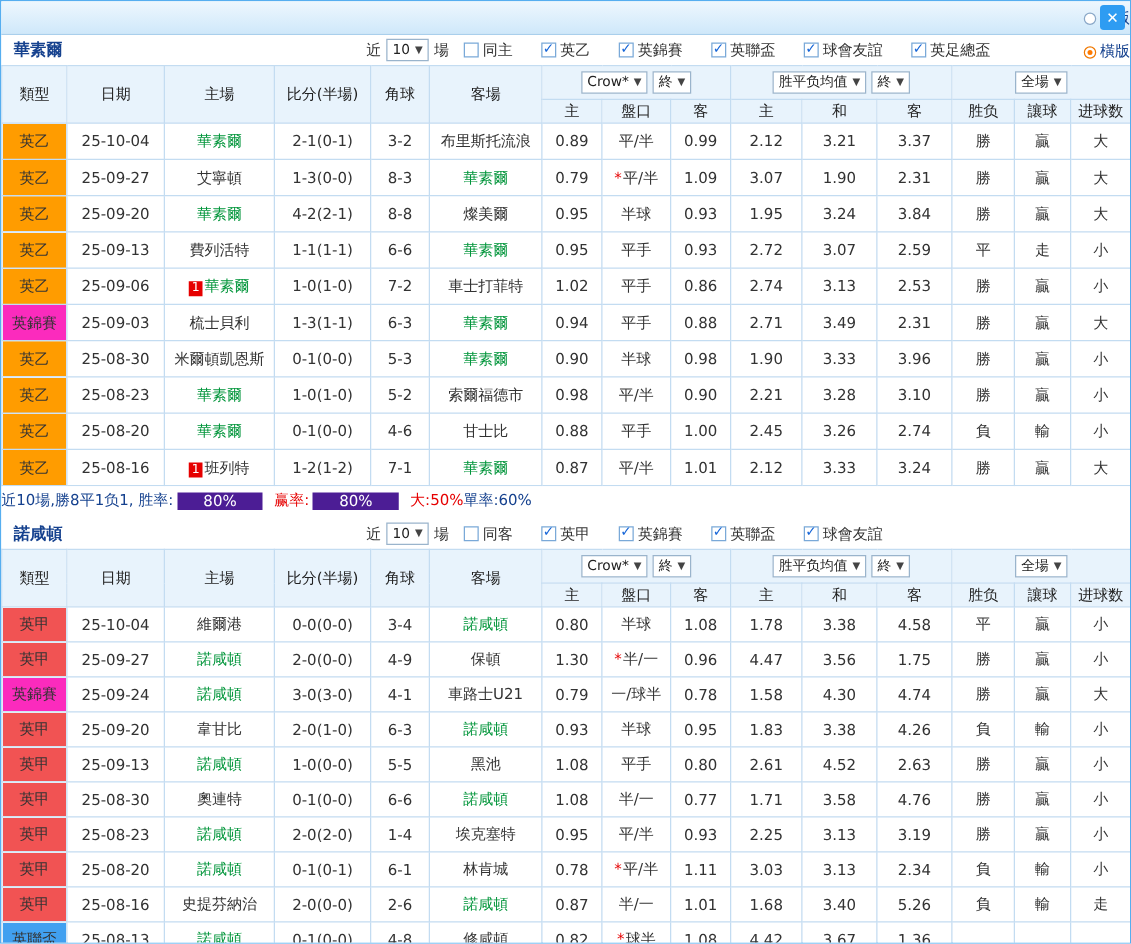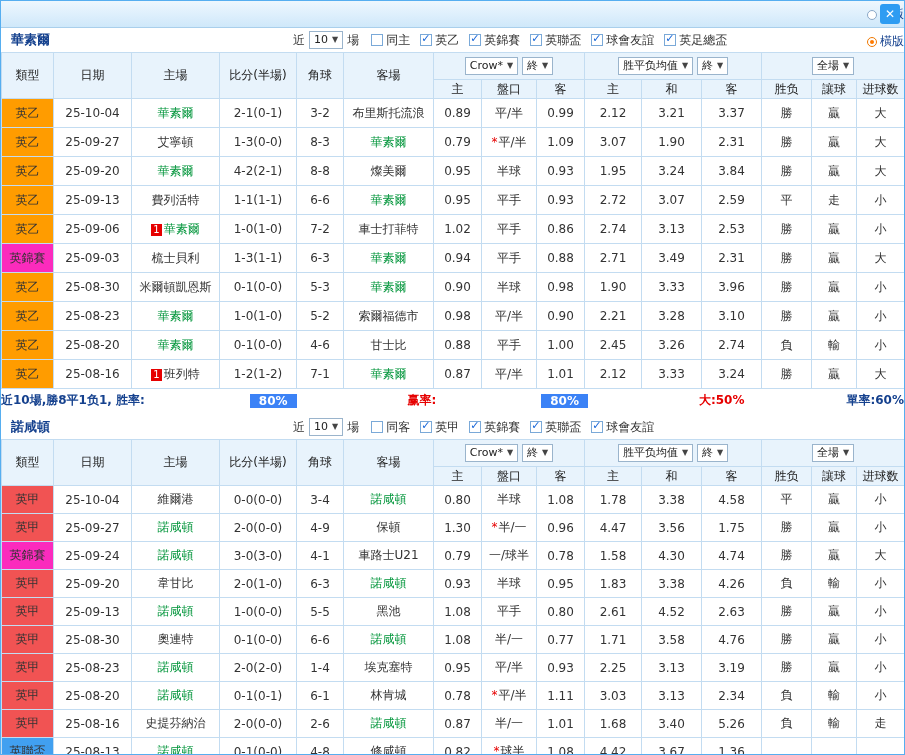--- a/index.html
+++ b/index.html
@@ -10,21 +10,21 @@
   .title{font-size:14px;font-weight:bold;color:#0a3ea6;}
   .radio-item{display:inline-flex;align-items:center;gap:3px;font-size:12px;color:#15418e;cursor:pointer;}
   .radio{width:10px;height:10px;border-radius:50%;border:1px solid #8aa8c8;background:#fff;display:inline-block;box-sizing:border-box;}
   .radio.selected{border-color:#f07800;}
   .radio.selected::after{content:"";display:block;width:4px;height:4px;margin:2px;border-radius:50%;background:#ff7a00;}
   .close{position:absolute;right:4px;top:3px;width:20px;height:20px;background:#2e9cf2;color:#fff;display:flex;align-items:center;justify-content:center;font-size:12px;border-radius:3px;cursor:pointer;}
   
   .teambar{height:24px;display:flex;align-items:center;background:#fff;font-size:12px;}
   .team-name{width:292px;padding-left:10px;font-weight:bold;font-size:13px;color:#15418e;box-sizing:border-box;}
   .near{display:flex;align-items:center;gap:4px;color:#333;}
-  .filters{display:flex;align-items:center;margin-left:12px;gap:10px;color:#333;}
+  .filters{display:flex;align-items:center;margin-left:12px;gap:23px;color:#333;}
   .filter{display:inline-flex;align-items:center;gap:3px;cursor:pointer;}
   .cb{width:12px;height:12px;border:1px solid #7aa9d8;background:#fff;display:inline-block;position:relative;box-sizing:border-box;}
   .cb.checked::after{content:"✓";color:#1565d8;font-size:11px;font-weight:bold;position:absolute;top:-3px;left:0px;}
   
   .dd{display:inline-flex;align-items:center;gap:4px;background:#fff;border:1px solid #9ab4cc;padding:1px 4px;font-size:11px;color:#222;cursor:pointer;line-height:14px;}
   .dd .arr{font-size:8px;color:#444;}
   
   table.grid{border-collapse:collapse;table-layout:fixed;width:903px;}
   table.grid th,table.grid td{border:1px solid #c3dcf1;text-align:center;overflow:hidden;white-space:nowrap;padding:0;}
   table.grid thead th{background:#e8f3fc;font-weight:normal;color:#222;font-size:12px;}
@@ -38,24 +38,24 @@
   .bg-magenta{background:#fb2bbd !important;color:#fff;}
   .bg-blue{background:#41a0f0 !important;color:#fff;}
   .score{color:#e60000;}
   .team{color:#00953a;}
   .c-red{color:#e60000;}
   .c-blue{color:#2135d6;}
   .c-green{color:#00953a;}
   .badge{display:inline-block;background:#e60000;color:#fff;font-size:10px;line-height:12px;padding:0 2px;margin-right:2px;}
   .star{color:#e60000;margin-right:1px;}
   
-  .summary{height:23px;display:flex;align-items:center;justify-content:space-between;font-size:12px;background:#fff;font-weight:bold;}
+  .summary{height:23px;display:flex;align-items:center;justify-content:flex-start;font-size:12px;background:#fff;}
   .seg-blue{color:#15418e;}
   .seg-red{color:#e60000;margin-left:6px;}
-  .seg-badge{background:#3b82f6;color:#fff;padding:0 9px;margin:0 3px;}
+  .seg-badge{background:#4c1d95;color:#fff;padding:0 21px;margin:0 3px;}
   .gap{height:3px;background:#fff;}
 </style>
 </head>
 <body>
 
 <div class="panel">
 
   <div class="titlebar">
     <span class="title">近期戰績</span>
     <span class="radio-item">

